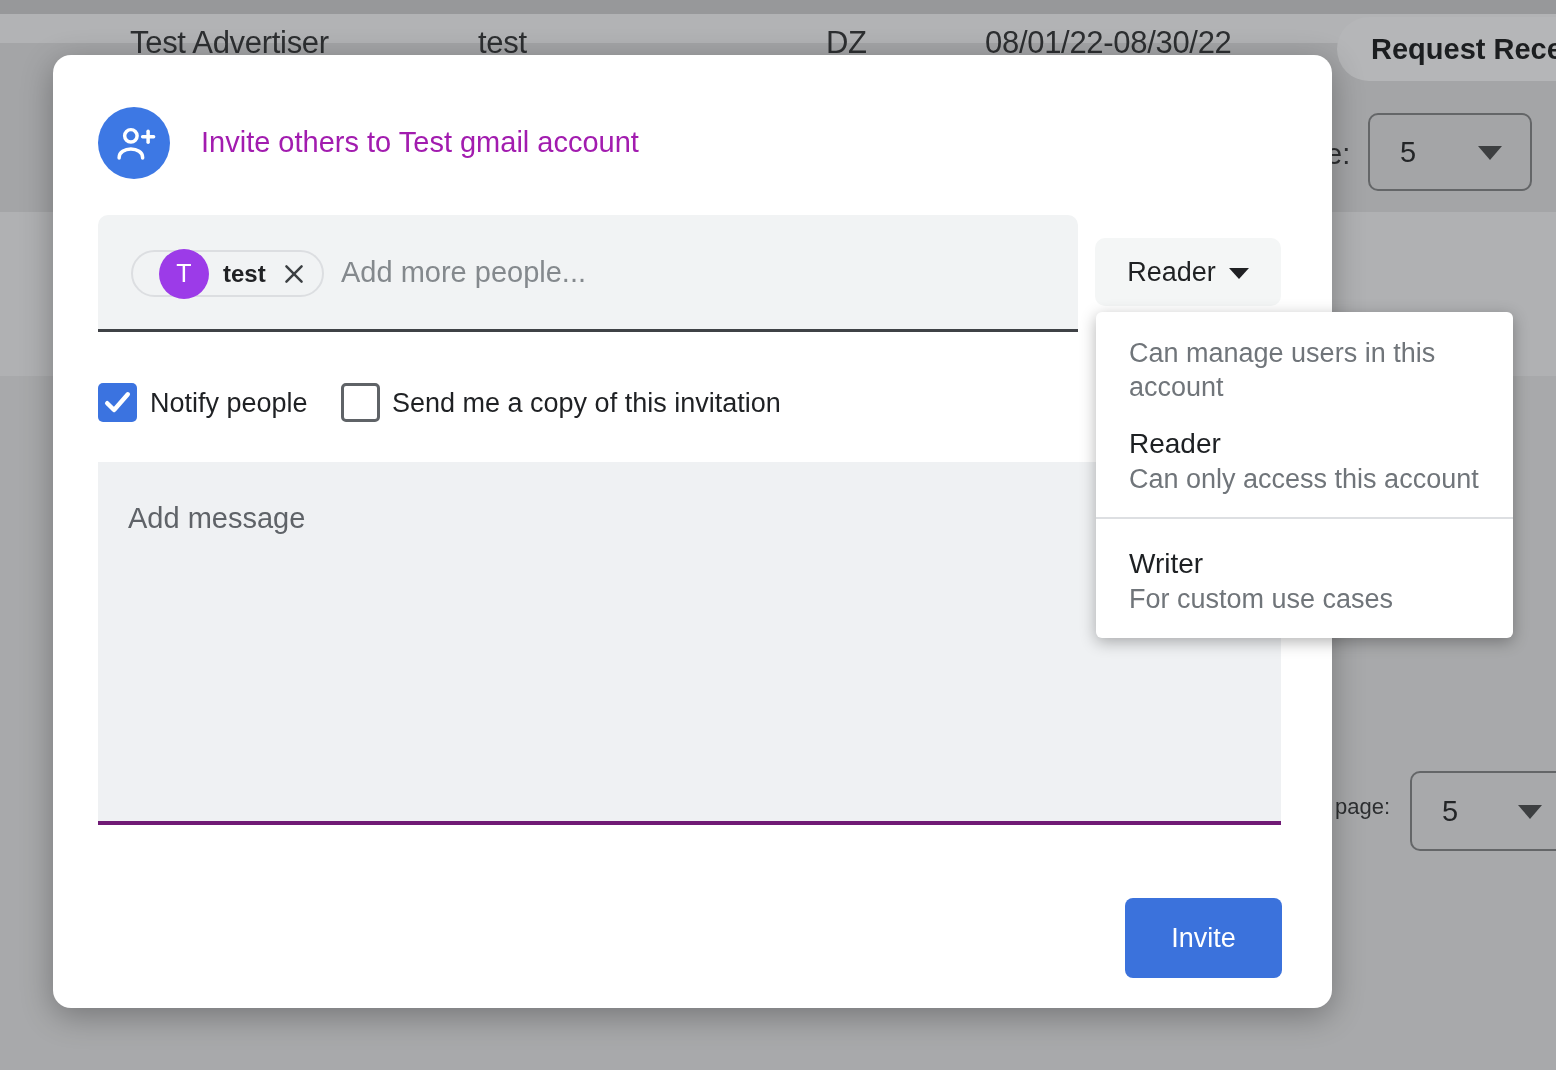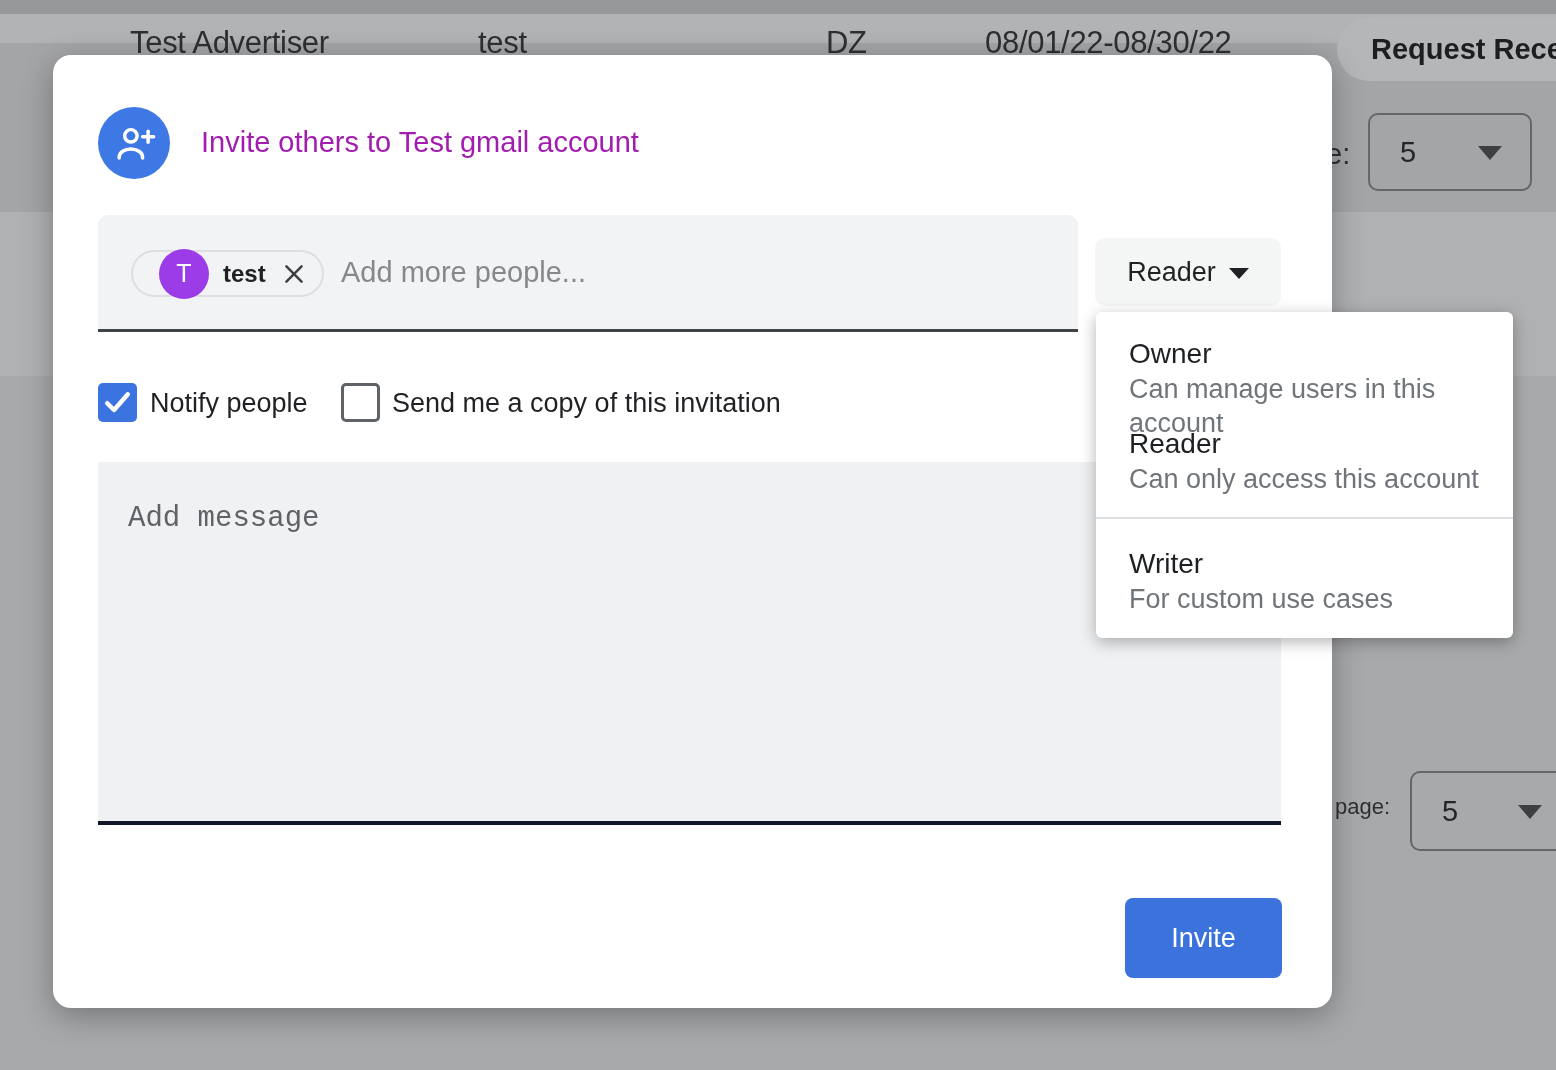--- a/index.html
+++ b/index.html
@@ -101,21 +101,21 @@
   .checkbox.checked { border:none; background:#3b73e0; }
   .checkbox svg { display:none; position:absolute; left:3px; top:3px; }
   .checkbox.checked svg { display:block; }
   .cb-label { position:absolute; top:333px; font-size:27px; color:#1f2124; white-space:nowrap; }
   .cb-label-notify { left:97px; }
   .cb-label-copy { left:339px; }
 
   
   .message-box {
     position:absolute; left:45px; top:407px; width:1183px; height:363px;
-    background:#eff1f3; border-bottom:4px solid #0f172a;font-family:Liberation Mono, monospace;
+    background:#eff1f3; border-bottom:4px solid #701a75;
   }
   .message-input {
     width:100%; height:100%; background:transparent; border:none; outline:none; resize:none;
     padding:40px 30px; font-family:inherit; font-size:29px; color:#202124;
   }
   .message-input::placeholder { color:#5f6368; opacity:1; }
 
   
   .cancel-btn {
     position:absolute; left:915px; top:845px; width:145px; height:64px;
@@ -216,21 +216,20 @@
 
     <div class="message-box">
       <textarea class="message-input" placeholder="Add message" style=""></textarea>
     </div>
 
     <button class="invite-btn">Invite</button>
   </div>
 
   <div class="role-menu">
     <div class="menu-item mi-owner">
-      <div class="mi-name">Owner</div>
       <div class="mi-desc">Can manage users in this account</div>
     </div>
     <div class="menu-item mi-reader">
       <div class="mi-name">Reader</div>
       <div class="mi-desc">Can only access this account</div>
     </div>
     <div class="menu-divider"></div>
     <div class="menu-item mi-writer">
       <div class="mi-name">Writer</div>
       <div class="mi-desc">For custom use cases</div>

